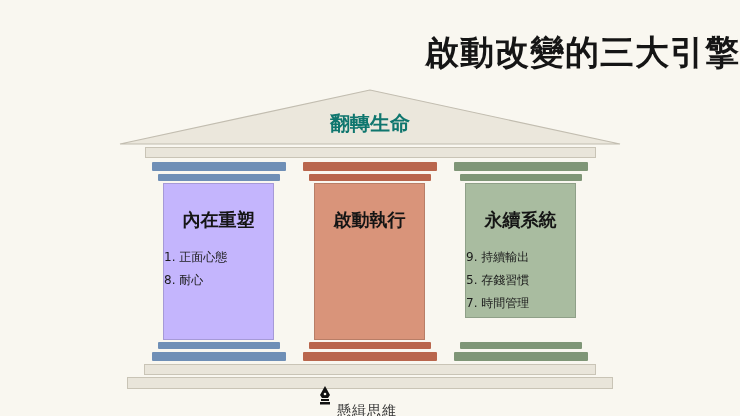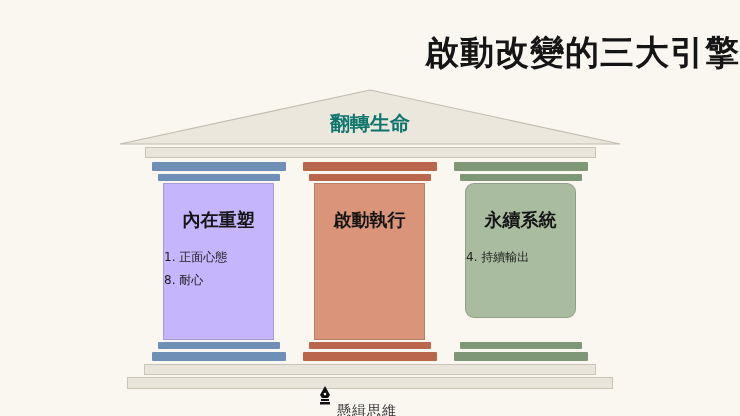--- a/index.html
+++ b/index.html
@@ -44,24 +44,26 @@
 <div class="abs bar" style="left:303px;top:162px;width:134px;height:9px;background:#b9664d;"></div>
 <div class="abs bar" style="left:309px;top:174px;width:122px;height:7px;background:#b9664d;"></div>
 <div class="abs shaft" style="left:314px;top:183px;width:111px;height:157px;background:#d9947a;">
   <div class="p-title">啟動執行</div>
 </div>
 <div class="abs bar" style="left:309px;top:342px;width:122px;height:7px;background:#b9664d;"></div>
 <div class="abs bar" style="left:303px;top:352px;width:134px;height:9px;background:#b9664d;"></div>
 
 <div class="abs bar" style="left:454px;top:162px;width:134px;height:9px;background:#7f9677;"></div>
 <div class="abs bar" style="left:460px;top:174px;width:122px;height:7px;background:#7f9677;"></div>
-<div class="abs shaft" style="left:465px;top:183px;width:111px;height:135px;background:#a9bca0;border-radius:9px;">
+<div class="abs shaft" style="left:465px;top:183px;width:111px;height:135px;background:#a9bca0;">
   <div class="p-title">永續系統</div>
   <div class="p-items">
-    <span class="p-item">4. 持續輸出</span>
+    <span class="p-item">9. 持續輸出</span>
+    <span class="p-item">5. 存錢習慣</span>
+    <span class="p-item">7. 時間管理</span>
   </div>
 </div>
 <div class="abs bar" style="left:460px;top:342px;width:122px;height:7px;background:#7f9677;"></div>
 <div class="abs bar" style="left:454px;top:352px;width:134px;height:9px;background:#7f9677;"></div>
 
 <div class="abs stone" style="left:144px;top:364px;width:452px;height:11px;"></div>
 <div class="abs stone" style="left:127px;top:377px;width:486px;height:12px;"></div>
 
 <div class="abs footer">
   <svg width="14" height="20" viewBox="0 0 14 20">

